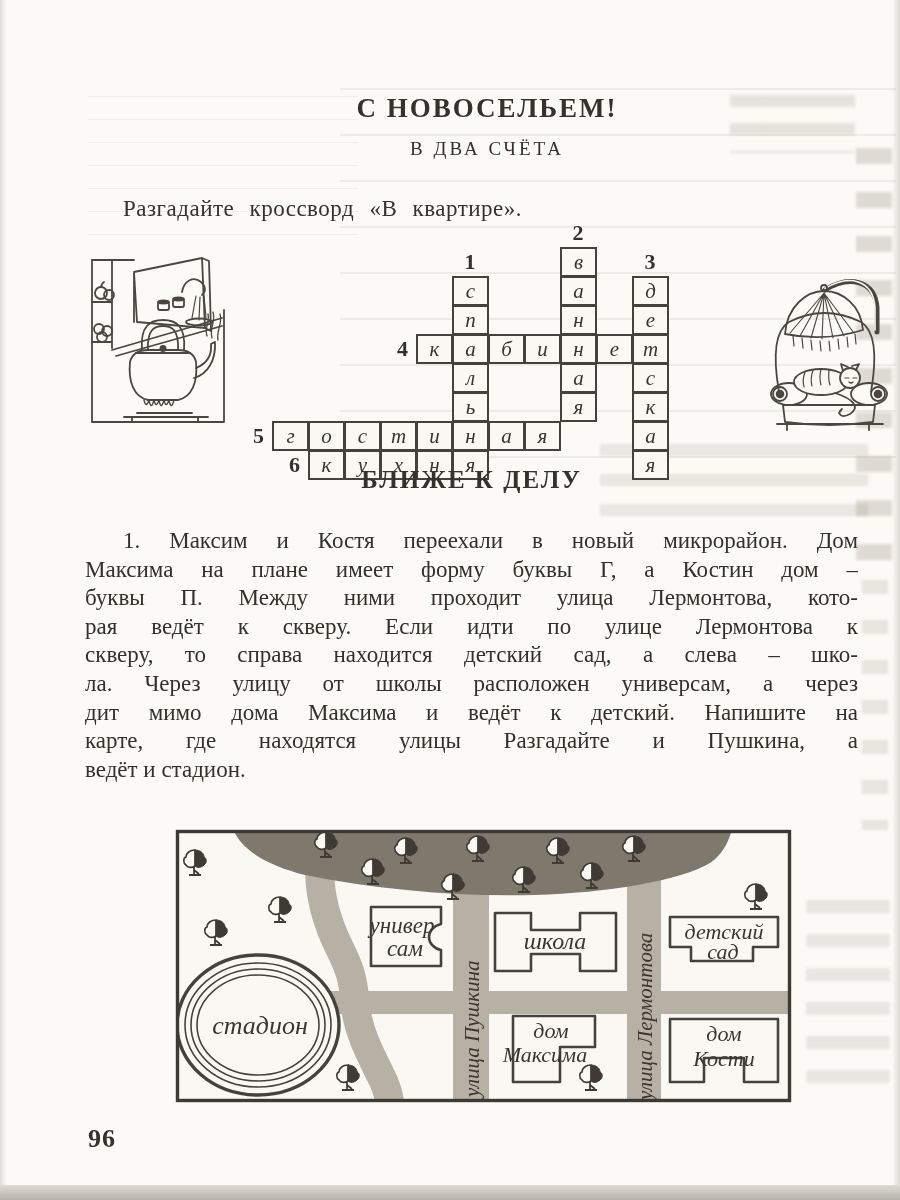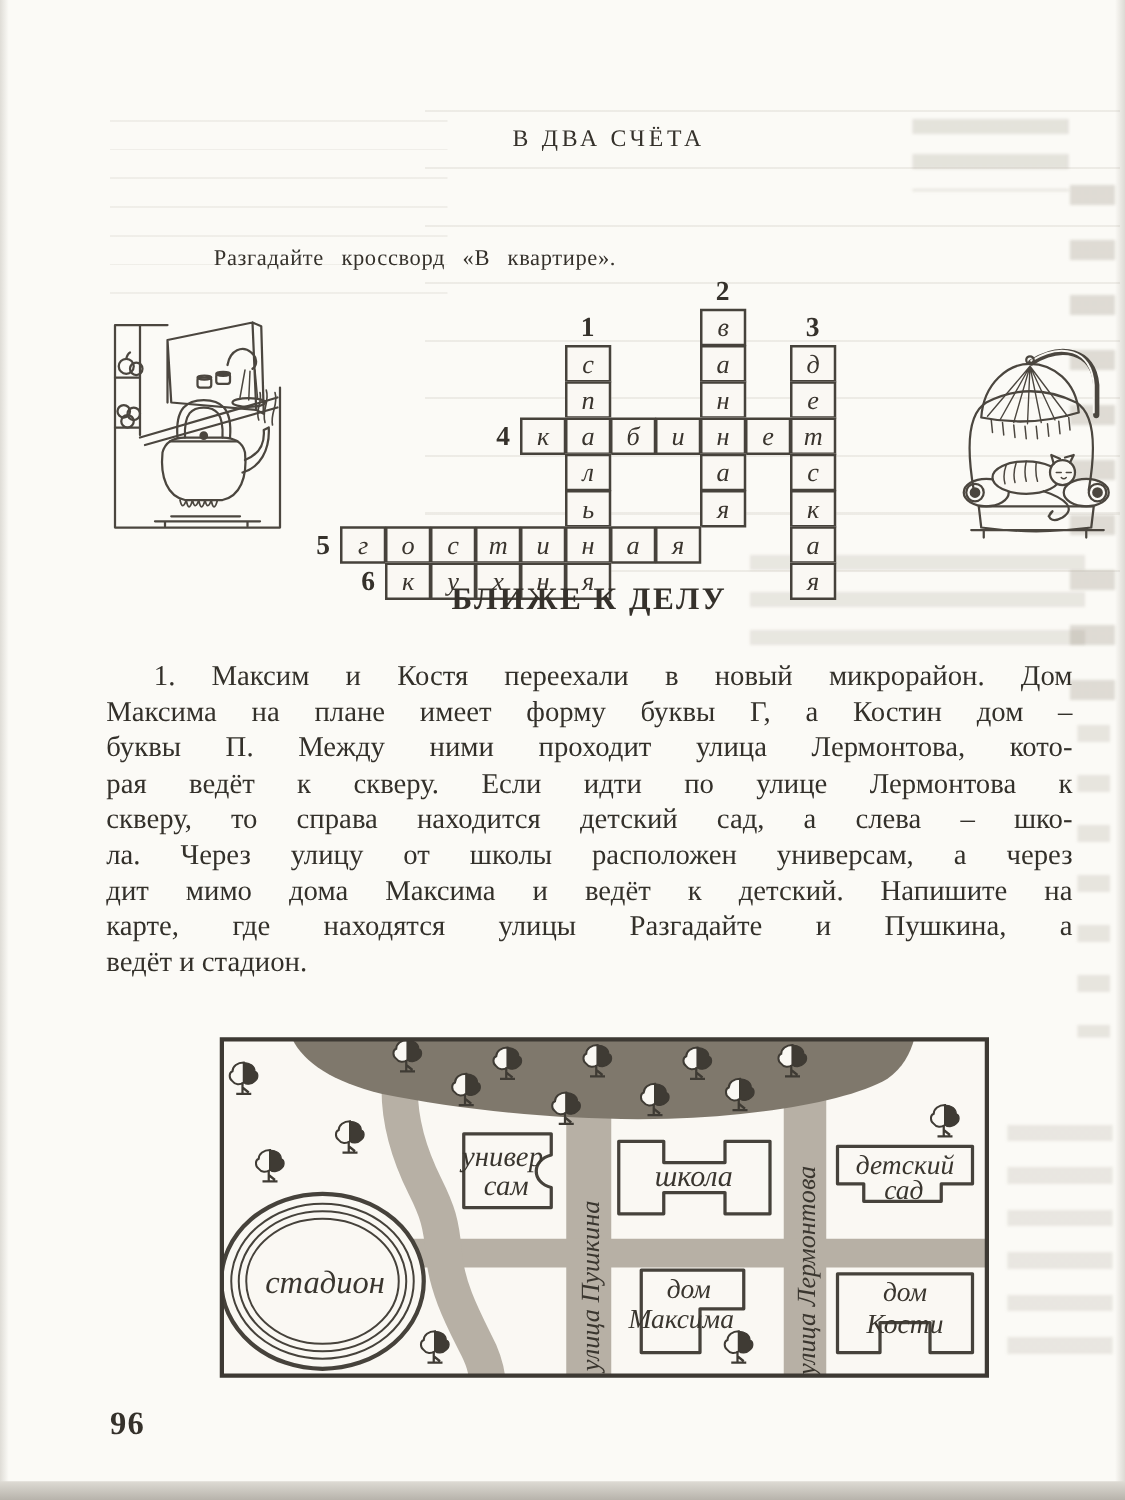--- a/index.html
+++ b/index.html
@@ -5,21 +5,21 @@
   html,body{margin:0;padding:0;}
   body{width:900px;height:1200px;position:relative;overflow:hidden;
        font-family:"Liberation Serif",serif;background:#e8e6e2;}
   .page{position:absolute;left:0;top:0;width:900px;height:1200px;
         background:#fbfaf6;color:#35312b;}
   
   .hdr{position:absolute;left:120px;top:90px;width:734px;text-align:center;}
   .h1{font-weight:bold;font-size:28px;letter-spacing:2.5px;line-height:37px;}
   .h2{font-weight:bold;font-size:27px;letter-spacing:2px;line-height:37px;}
   .h3{font-weight:normal;font-size:19px;letter-spacing:3px;line-height:38px;margin-top:3px;}
-  .instruction{position:absolute;left:123px;top:196px;font-size:18px;word-spacing:9px;letter-spacing:.5px;margin-left:48px;}
+  .instruction{position:absolute;left:123px;top:196px;font-size:23px;word-spacing:9px;letter-spacing:.5px;}
   .section-title{position:absolute;left:85px;top:466px;width:773px;text-align:center;
                  font-weight:bold;font-size:25px;letter-spacing:2px;}
   
   #crossword{position:absolute;left:0;top:0;width:900px;height:1200px;pointer-events:none;}
   .cw-cell{position:absolute;width:37px;height:30px;box-sizing:border-box;
            border:2.6px solid #46423b;background:#faf8f3;
            display:flex;align-items:center;justify-content:center;
            font-style:italic;font-size:21px;color:#3a352e;padding-top:1px;}
   .cw-num{position:absolute;font-weight:bold;font-size:22px;color:#35312b;}
   .cw-num.above{text-align:center;}
@@ -65,20 +65,21 @@
   <div class="ghost ghost-rules2"></div>
   <div class="ghost ghost-words gw1"></div>
   <div class="ghost ghost-words gw2"></div>
   <div class="ghost ghost-words gw3"></div>
   <div class="ghost ghost-words gw4"></div>
   <div class="ghost ghost-words gw5"></div>
   <div class="ghost edge-left"></div>
   <div class="ghost edge-right"></div>
 
   <div class="hdr">
+    <div class="h2">С НОВОСЕЛЬЕМ!</div>
     <div class="h3">В ДВА СЧЁТА</div>
   </div>
   <div class="instruction">Разгадайте кроссворд «В квартире».</div>
 
   <div id="crossword">
       <div class="cw-cell" style="left: 560px; top: 247px;">в</div>
       <div class="cw-cell" style="left: 452px; top: 276px;">с</div>
       <div class="cw-cell" style="left: 560px; top: 276px;">а</div>
       <div class="cw-cell" style="left: 632px; top: 276px;">д</div>
       <div class="cw-cell" style="left: 452px; top: 305px;">п</div>

